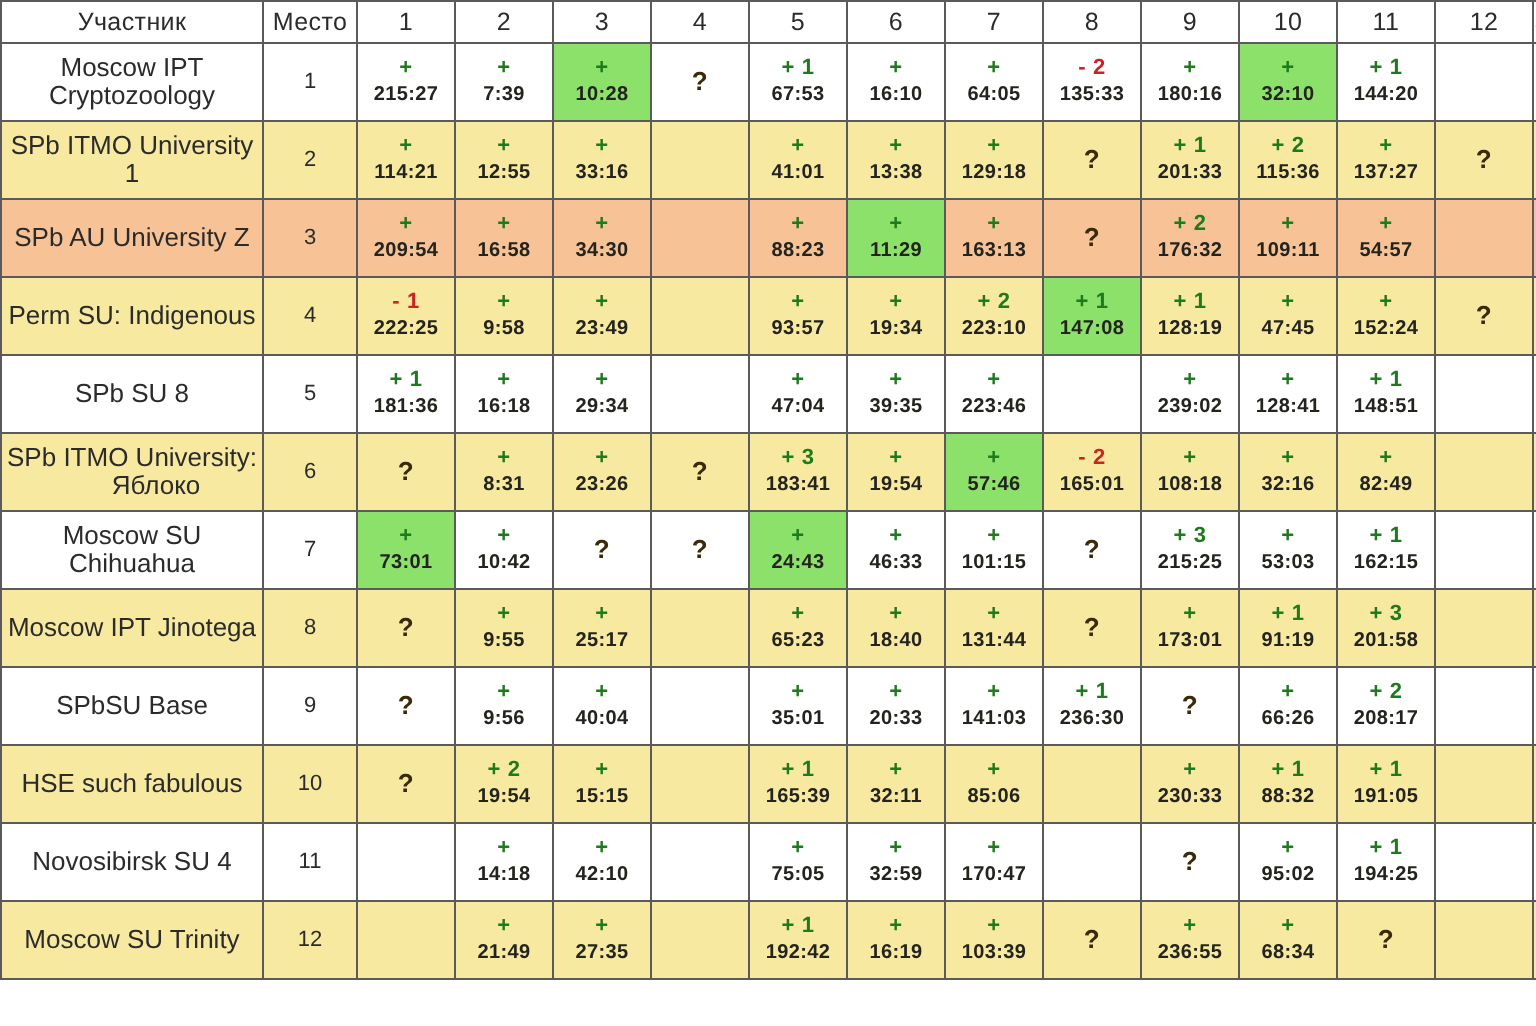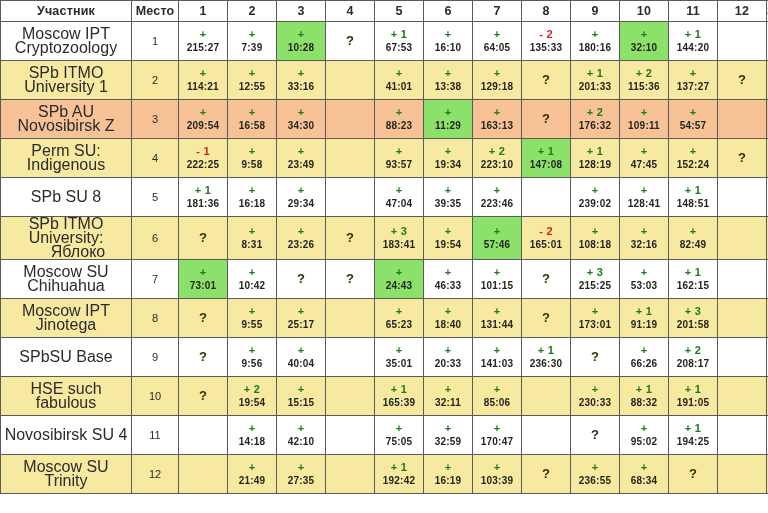--- a/index.html
+++ b/index.html
@@ -19,33 +19,33 @@
     border:1px solid #5a5a5a;
     padding:0;
     text-align:center;
     vertical-align:middle;
     color:#2b2b2b;
     overflow:hidden;
   }
   thead th{
     height:20px;
     font-size:12.5px;
-    font-weight:bold;
+    font-weight:normal;
     background:#ffffff;
     color:#1d1d1d;
     letter-spacing:.2px;
   }
   th.col-name{width:130px;}
   th.col-place{width:46px;}
   th.col-prob{width:48px;}
   th.col-tasks{width:44px;}
 
   tbody tr{height:38px;}
   td.team{
-    font-size:16px;
+    font-size:13px;
     line-height:14px;
     padding:0 4px;
     color:#333333;
   }
   td.team .nm2{display:block;margin-left:24px;}
   td.place{font-size:11px;color:#4a4a4a;}
   td.tasks{font-size:11px;color:#4a4a4a;}
 
   td.prob{position:relative;font-size:10.5px;}
   .cellwrap{
@@ -238,21 +238,21 @@
           </div>
         </td>
         <td class="prob">
           <div class="cellwrap">
             <div class="verdict qm">?</div>
           </div>
         </td>
         <td class="tasks">9</td>
       </tr>
       <tr class="tint-orange">
-        <td class="team"><span>SPb AU Novosibirsk Z</span></td>
+        <td class="team"><span>SPb AU University Z</span></td>
         <td class="place">3</td>
         <td class="prob">
           <div class="cellwrap">
             <div class="verdict">+</div>
             <div class="penalty">209:54</div>
           </div>
         </td>
         <td class="prob">
           <div class="cellwrap">
             <div class="verdict">+</div>

